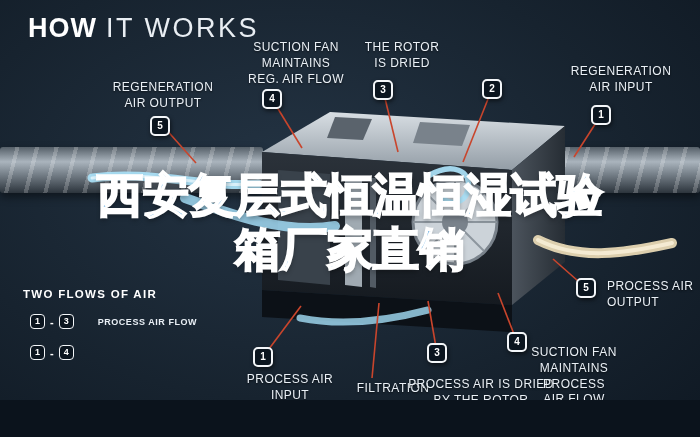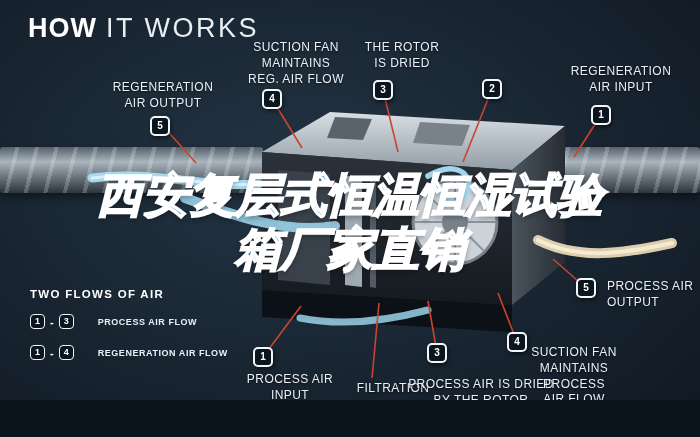--- a/index.html
+++ b/index.html
@@ -32,34 +32,33 @@
     transform:translateX(-50%);text-shadow:0 1px 2px rgba(0,0,0,.6);
   }
   .c-label.left-align{transform:none;text-align:left;}
   
   .badge{
     position:absolute;z-index:4;width:16px;height:16px;background:#0b151f;
     border:2px solid #f3f6f9;border-radius:5px;color:#ffffff;font-size:10px;font-weight:700;
     line-height:16px;text-align:center;box-shadow:1px 2px 4px rgba(0,0,0,.55);
   }
   
-  .legend-title{position:absolute;left:30px;top:288px;z-index:4;color:#ffffff;font-size:11.5px;font-weight:700;letter-spacing:1.3px;}
+  .legend-title{position:absolute;left:23px;top:288px;z-index:4;color:#ffffff;font-size:11.5px;font-weight:700;letter-spacing:1.3px;}
   .legend-row{position:absolute;left:30px;z-index:4;display:flex;align-items:center;color:#eaf0f6;}
   .legend-row.r1{top:314px;}
   .legend-row.r2{top:345px;}
   .legend-row .badge{position:static;width:13px;height:13px;font-size:9px;line-height:13px;border-width:1.5px;border-radius:4px;box-shadow:none;}
   .legend-row .dash{color:#ffffff;font-weight:700;margin:0 5px;font-size:11px;}
   .legend-row .l-label{font-size:9px;font-weight:700;letter-spacing:.55px;margin-left:24px;}
   
   .watermark{
     position:absolute;left:0;right:0;top:168px;z-index:9;text-align:center;
     font-size:46px;font-weight:700;color:#1e86d4;line-height:1.18;white-space:pre-line;
     -webkit-text-stroke:2px #ffffff;text-shadow:0 3px 5px rgba(0,0,0,.35);
     font-family:sans-serif;
-    font-style:italic;
   }
 </style>
 </head>
 <body>
 
 <div class="stage">
 
   <div class="duct left"></div>
   <div class="duct right"></div>
 
@@ -162,19 +161,18 @@
   <div class="legend-row r1">
     <span class="badge">1</span>
     <span class="dash">-</span>
     <span class="badge">3</span>
     <span class="l-label">PROCESS AIR FLOW</span>
   </div>
   <div class="legend-row r2">
     <span class="badge">1</span>
     <span class="dash">-</span>
     <span class="badge">4</span>
-    <span class="l-label">REGENERATION AIR FLOW</span>
   </div>
 
   <div class="watermark">西安复层式恒温恒湿试验
 箱厂家直销</div>
 
 </div>
 
 </body></html>

